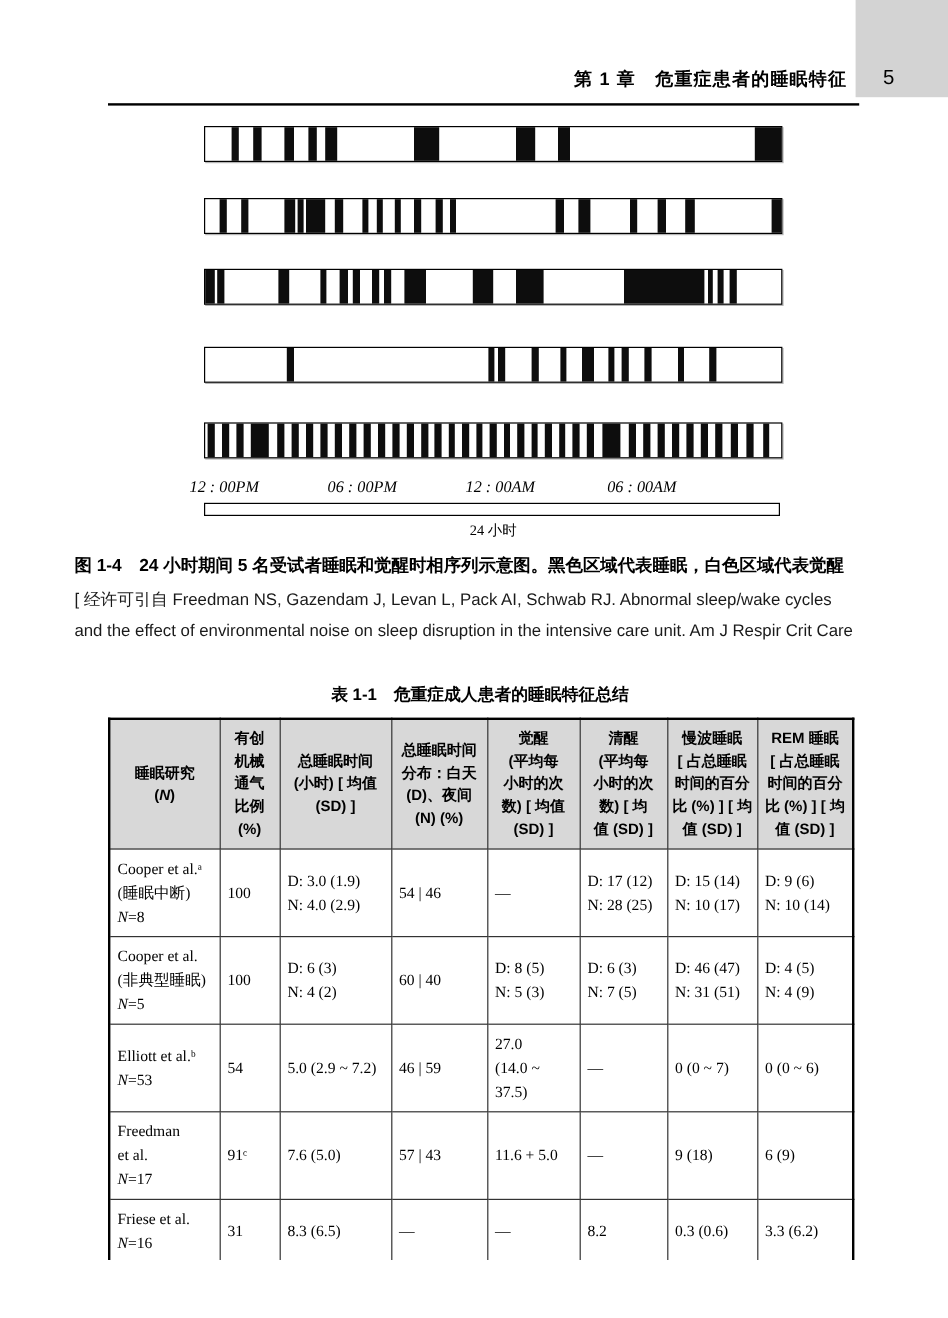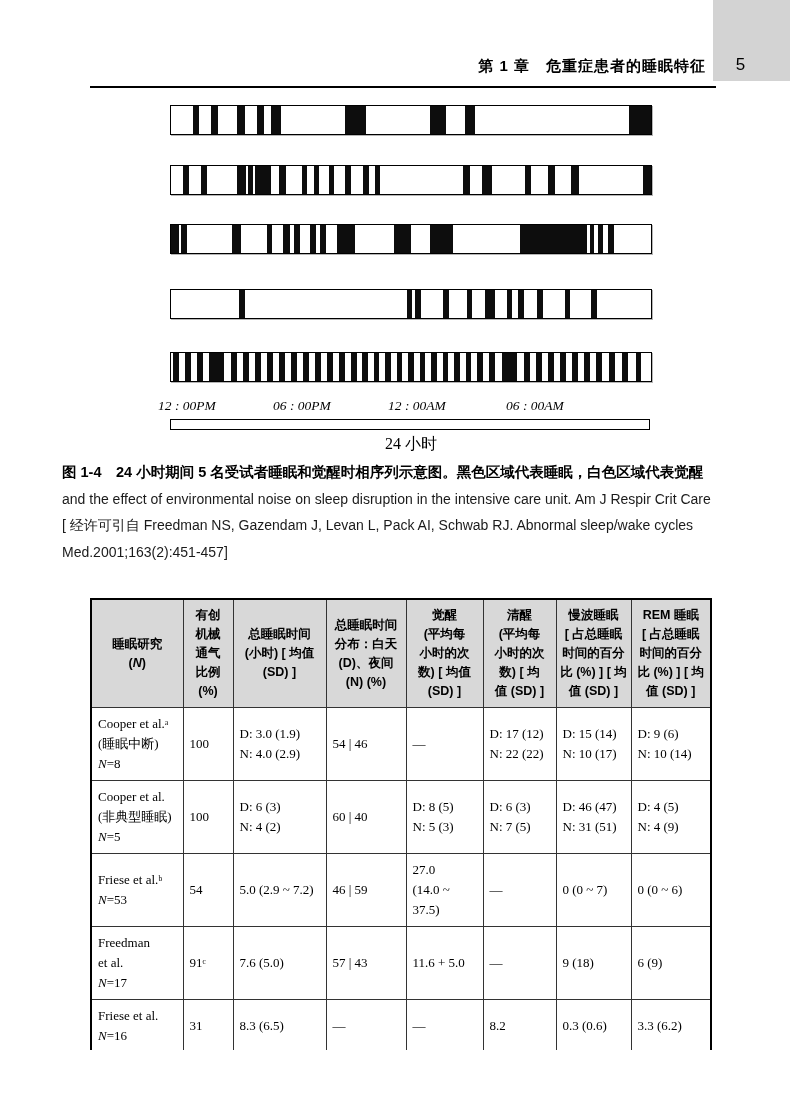--- a/index.html
+++ b/index.html
@@ -28,21 +28,21 @@
   .sleep-seg{position:absolute;top:0;height:100%;background:#0d0d0d;}
   
   .time-labels{position:absolute;left:0;top:398px;width:790px;height:18px;font-style:italic;}
   .time-label{position:absolute;top:0;font-family:"Liberation Serif",serif;font-size:13.5px;color:#000;}
   .scale-bar{
     position:absolute;left:170px;top:419px;width:480px;height:11px;
     border:1.5px solid #000;background:#fff;box-sizing:border-box;
   }
   .scale-label{
     position:absolute;left:170px;top:434px;width:482px;text-align:center;
-    font-size:16px;color:#000;font-family:"Liberation Serif",serif;
+    font-size:12px;color:#000;font-family:"Liberation Serif",serif;
   }
   
   .caption{position:absolute;left:62px;top:459px;width:674px;}
   .caption-line{
     font-family:"Liberation Sans",sans-serif;font-size:14px;line-height:26.5px;color:#1a1a1a;
   }
   .caption-line:first-child{font-weight:bold;color:#000;font-size:14.5px;}
   
   .table-title{
     position:absolute;left:90px;top:570px;width:620px;text-align:center;
@@ -183,25 +183,25 @@
       <span class="time-label" style="left: 158px;">12 : 00PM</span>
       <span class="time-label" style="left: 273px;">06 : 00PM</span>
       <span class="time-label" style="left: 388px;">12 : 00AM</span>
       <span class="time-label" style="left: 506px;">06 : 00AM</span>
     </div>
   <div class="scale-bar"></div>
   <div class="scale-label">24 小时</div>
 
   <div class="caption">
       <div class="caption-line">图 1-4　24 小时期间 5 名受试者睡眠和觉醒时相序列示意图。黑色区域代表睡眠，白色区域代表觉醒</div>
+      <div class="caption-line">[ 经许可引自 Freedman NS, Gazendam J, Levan L, Pack AI, Schwab RJ. Abnormal sleep/wake cycles</div>
       <div class="caption-line">and the effect of environmental noise on sleep disruption in the intensive care unit. Am J Respir Crit Care</div>
-      <div class="caption-line">[ 经许可引自 Freedman NS, Gazendam J, Levan L, Pack AI, Schwab RJ. Abnormal sleep/wake cycles</div>
-      <div class="caption-line">Med.2001;163(2):451-457]</div>
     </div>
 
+  <div class="table-title">表 1-1　危重症成人患者的睡眠特征总结</div>
 
   <table class="data-table">
     <colgroup>
         <col style="width: 92px;">
         <col style="width: 50px;">
         <col style="width: 93px;">
         <col style="width: 80px;">
         <col style="width: 77px;">
         <col style="width: 73px;">
         <col style="width: 75px;">
@@ -276,21 +276,21 @@
             <div>N: 4.0 (2.9)</div>
           </td>
           <td>
             <div>54 | 46</div>
           </td>
           <td>
             <div>—</div>
           </td>
           <td>
             <div>D: 17 (12)</div>
-            <div>N: 22 (22)</div>
+            <div>N: 28 (25)</div>
           </td>
           <td>
             <div>D: 15 (14)</div>
             <div>N: 10 (17)</div>
           </td>
           <td>
             <div>D: 9 (6)</div>
             <div>N: 10 (14)</div>
           </td>
         </tr>
@@ -322,21 +322,21 @@
             <div>D: 46 (47)</div>
             <div>N: 31 (51)</div>
           </td>
           <td>
             <div>D: 4 (5)</div>
             <div>N: 4 (9)</div>
           </td>
         </tr>
         <tr>
           <td>
-            <div>Friese et al.ᵇ</div>
+            <div>Elliott et al.ᵇ</div>
             <div><i>N</i>=53</div>
           </td>
           <td>
             <div>54</div>
           </td>
           <td>
             <div>5.0 (2.9 ~ 7.2)</div>
           </td>
           <td>
             <div>46 | 59</div>

